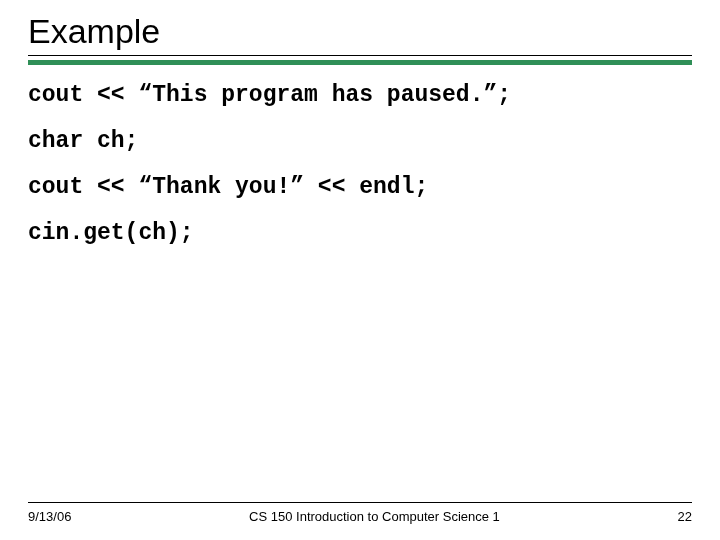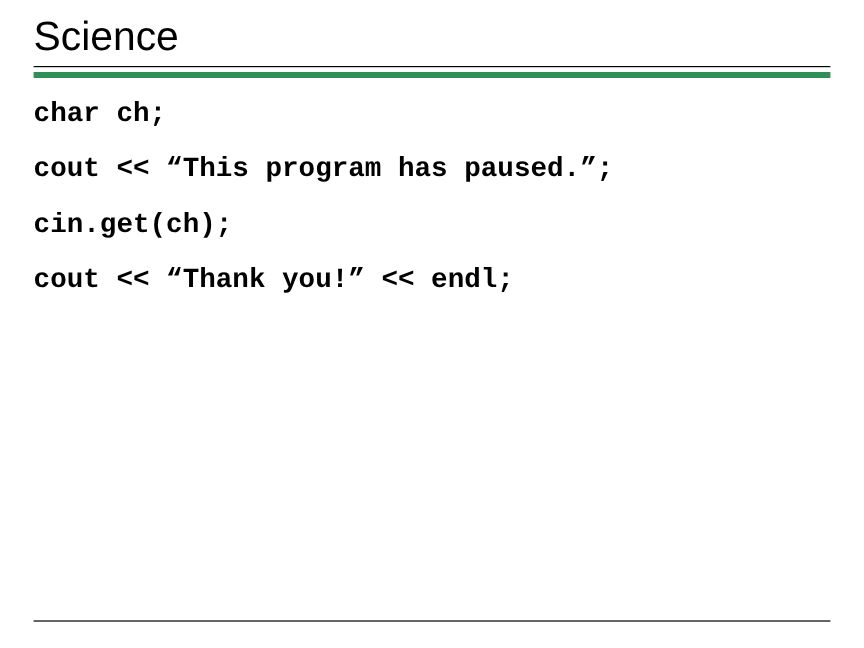--- a/index.html
+++ b/index.html
@@ -60,27 +60,32 @@
     display: flex;
     justify-content: space-between;
     font-size: 13px;
     color: #000;
   }
 </style>
 </head>
 <body>
 
 <div class="slide">
-  <h1 class="title">Science</h1>
+  <h1 class="title">Example</h1>
   <hr class="rule-thin">
   <hr class="rule-thick">
 
   <div class="code-area">
+    <p class="code-line">cout &lt;&lt; “This program has paused.”;</p>
     <p class="code-line">char ch;</p>
-    <p class="code-line">cout &lt;&lt; “This program has paused.”;</p>
+    <p class="code-line">cout &lt;&lt; “Thank you!” &lt;&lt; endl;</p>
     <p class="code-line">cin.get(ch);</p>
-    <p class="code-line">cout &lt;&lt; “Thank you!” &lt;&lt; endl;</p>
   </div>
 
   <div class="footer">
     <hr class="footer-rule">
+    <div class="footer-row">
+      <span>9/13/06</span>
+      <span>CS 150 Introduction to Computer Science 1</span>
+      <span>22</span>
+    </div>
   </div>
 </div>
 
 </body></html>

